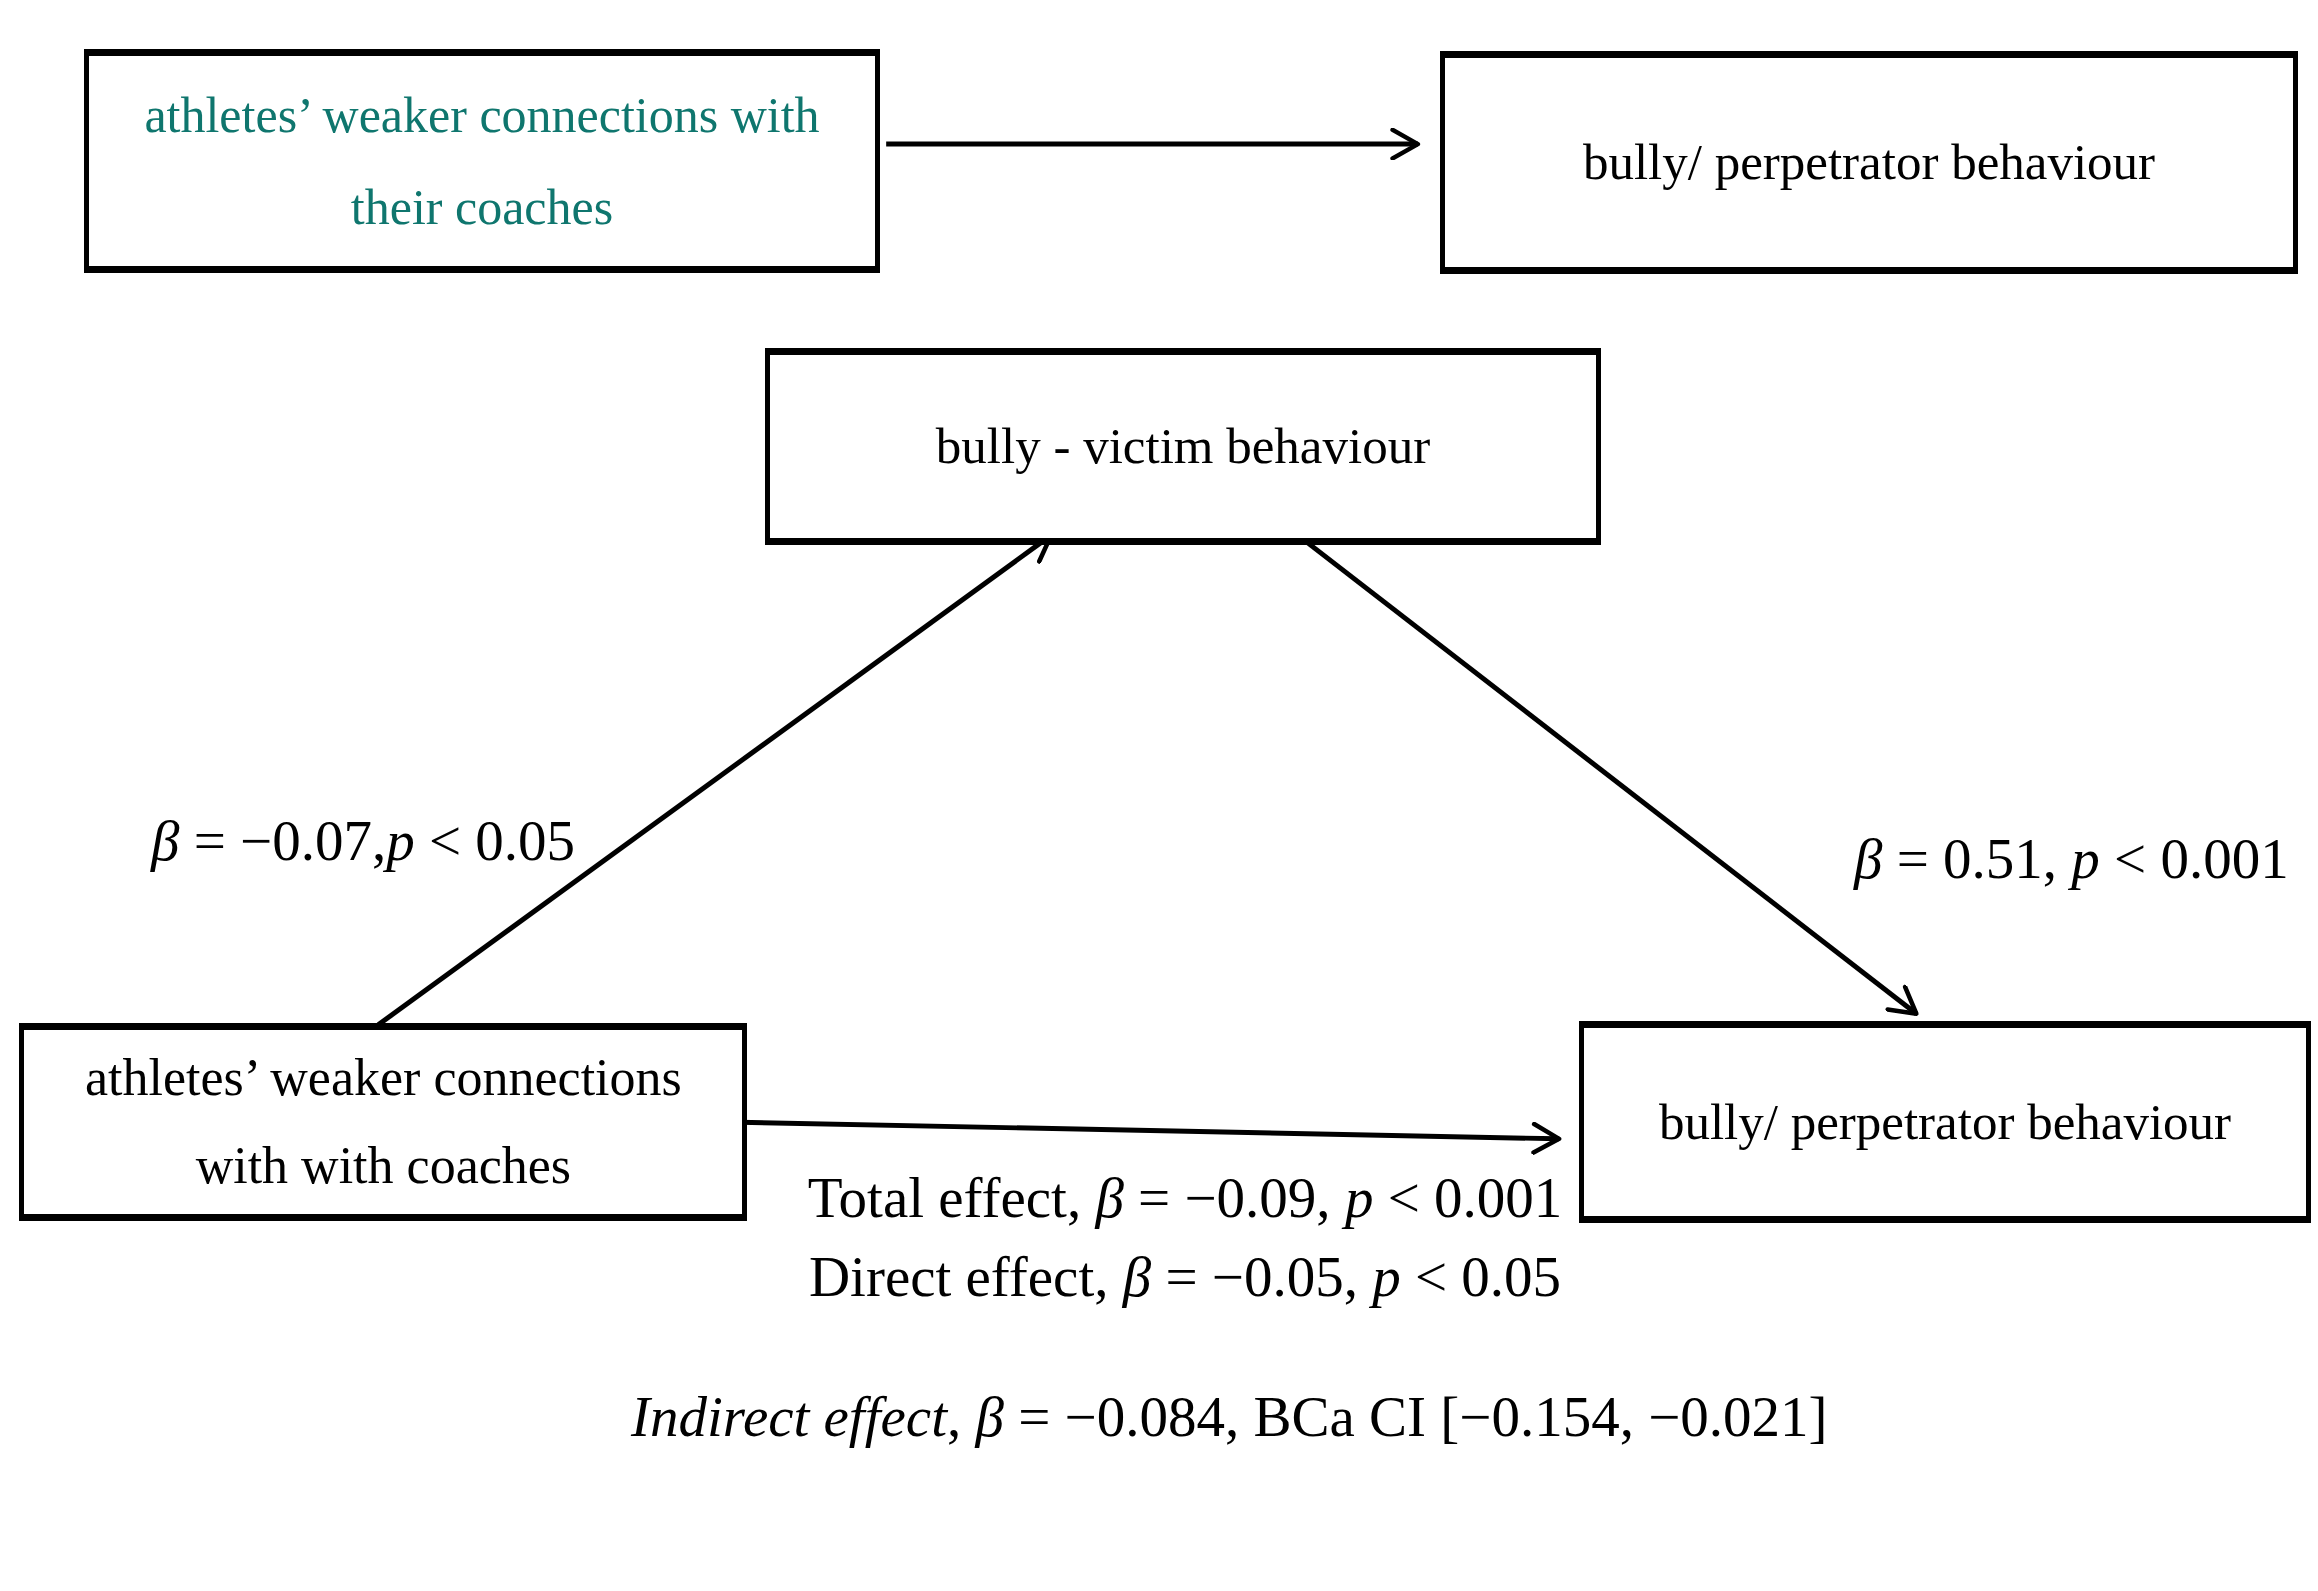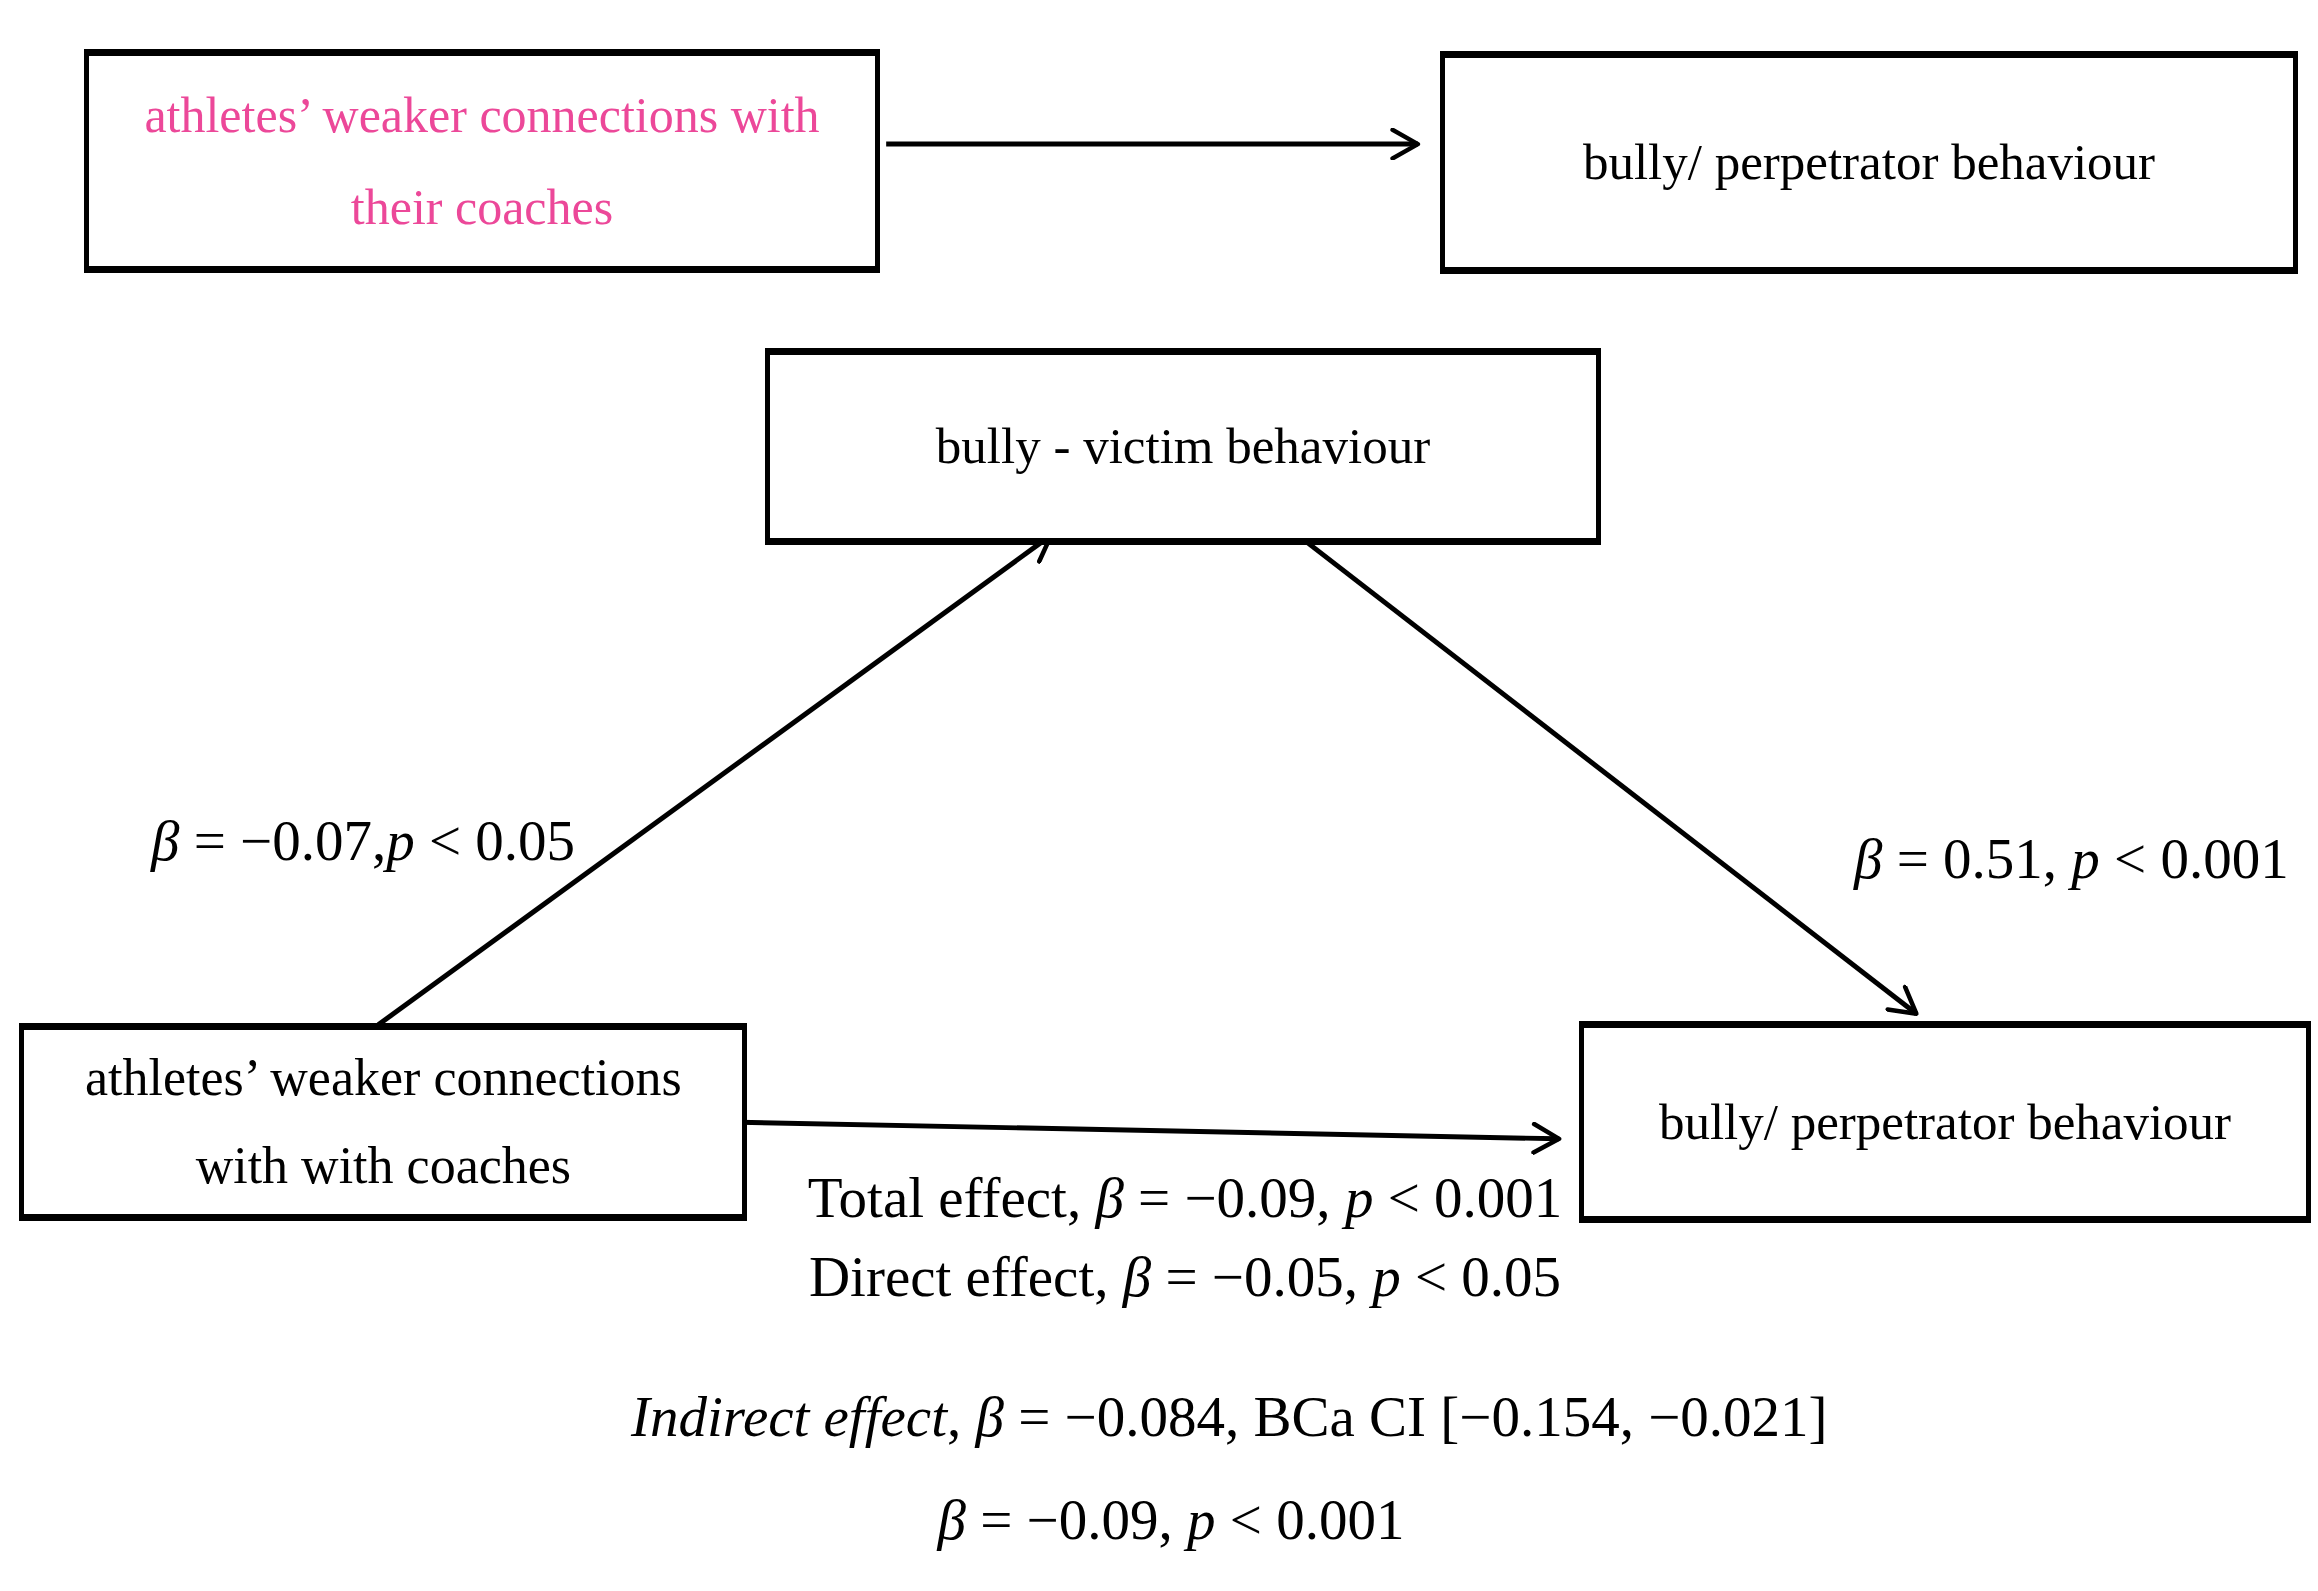--- a/index.html
+++ b/index.html
@@ -25,21 +25,21 @@
     text-align: center;
     font-size: 51px;
     line-height: 1.35;
   }
   .box .line { display: block; white-space: nowrap; }
   #box-predictor-top { left: 84px; top: 49px;  width: 796px; height: 224px; font-size: 50px; line-height: 1.85; }
   #box-outcome-top   { left: 1440px; top: 51px; width: 858px; height: 223px; }
   #box-mediator      { left: 737px; top: 348px; width: 836px; height: 197px; margin-left: 28px; }
   #box-predictor-bottom { left: 19.4px; top: 1023px; width: 728px; height: 198px; font-size: 52px; line-height: 1.7; }
   #box-outcome-bottom   { left: 1579px; top: 1021px; width: 732px; height: 202px; }
-  .red { color: #ec4899; }
+  .red { color: #0f766e; }
   .lbl {
     position: absolute;
     font-size: 57px;
     white-space: nowrap;
     line-height: 1.1;
   }
   .centered { text-align: center; }
   .it { font-style: italic; }
   #lbl-path-a { left: 151px;  top: 810px; }
   #lbl-path-b { left: 1854px; top: 828px; }
@@ -104,16 +104,15 @@
 
   <div class="box" id="box-outcome-bottom">
     <span class="line">bully/ perpetrator behaviour</span>
   </div>
 
   <div class="lbl" id="lbl-path-a"><span class="it">β</span><span> = −0.07,</span><span class="it">p</span><span> &lt; 0.05</span></div>
   <div class="lbl" id="lbl-path-b"><span class="it">β</span><span> = 0.51, </span><span class="it">p</span><span> &lt; 0.001</span></div>
   <div class="lbl centered" id="lbl-total"><span>Total effect, </span><span class="it">β</span><span> = −0.09, </span><span class="it">p</span><span> &lt; 0.001</span></div>
   <div class="lbl centered" id="lbl-direct"><span>Direct effect, </span><span class="it">β</span><span> = −0.05, </span><span class="it">p</span><span> &lt; 0.05</span></div>
   <div class="lbl centered" id="lbl-indirect"><span class="it">Indirect effect</span><span>, </span><span class="it">β</span><span> = −0.084, BCa CI [−0.154, −0.021]</span></div>
-  <div class="lbl centered" id="lbl-overall"><span class="it">β</span><span> = −0.09, </span><span class="it">p</span><span> &lt; 0.001</span></div>
 
 </div>
 
 
 </body></html>

